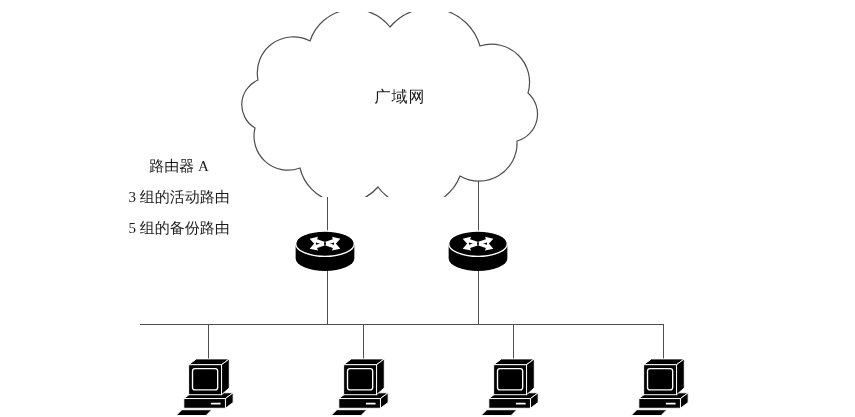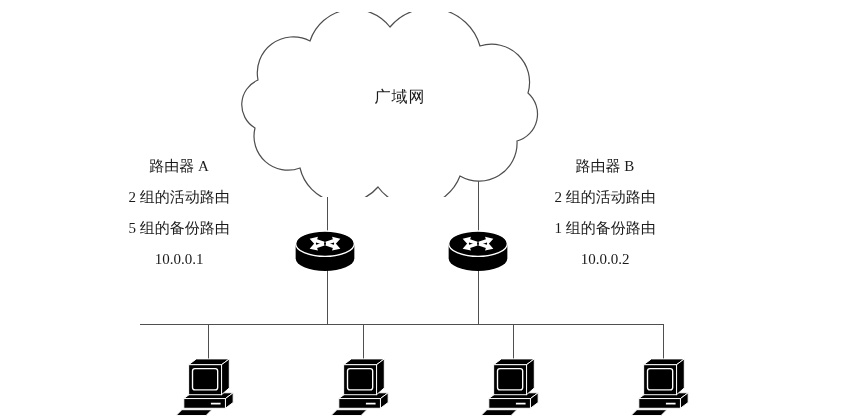--- a/index.html
+++ b/index.html
@@ -93,25 +93,18 @@
     </svg>
   <svg class="pc pc3" viewBox="0 0 66 62">
       <use href="#sym-pc"></use>
     </svg>
   <svg class="pc pc4" viewBox="0 0 66 62">
       <use href="#sym-pc"></use>
     </svg>
 
   <div class="label-block block-a">
     <div class="lbl-line">路由器 A</div>
-    <div class="lbl-line">2 组的活动路由</div>
+    <div class="lbl-line">3 组的活动路由</div>
     <div class="lbl-line">5 组的备份路由</div>
-    <div class="lbl-line">10.0.0.1</div>
   </div>
 
-  <div class="label-block block-b">
-    <div class="lbl-line">路由器 B</div>
-    <div class="lbl-line">2 组的活动路由</div>
-    <div class="lbl-line">1 组的备份路由</div>
-    <div class="lbl-line">10.0.0.2</div>
-  </div>
 
 </div>
 
 </body></html>

